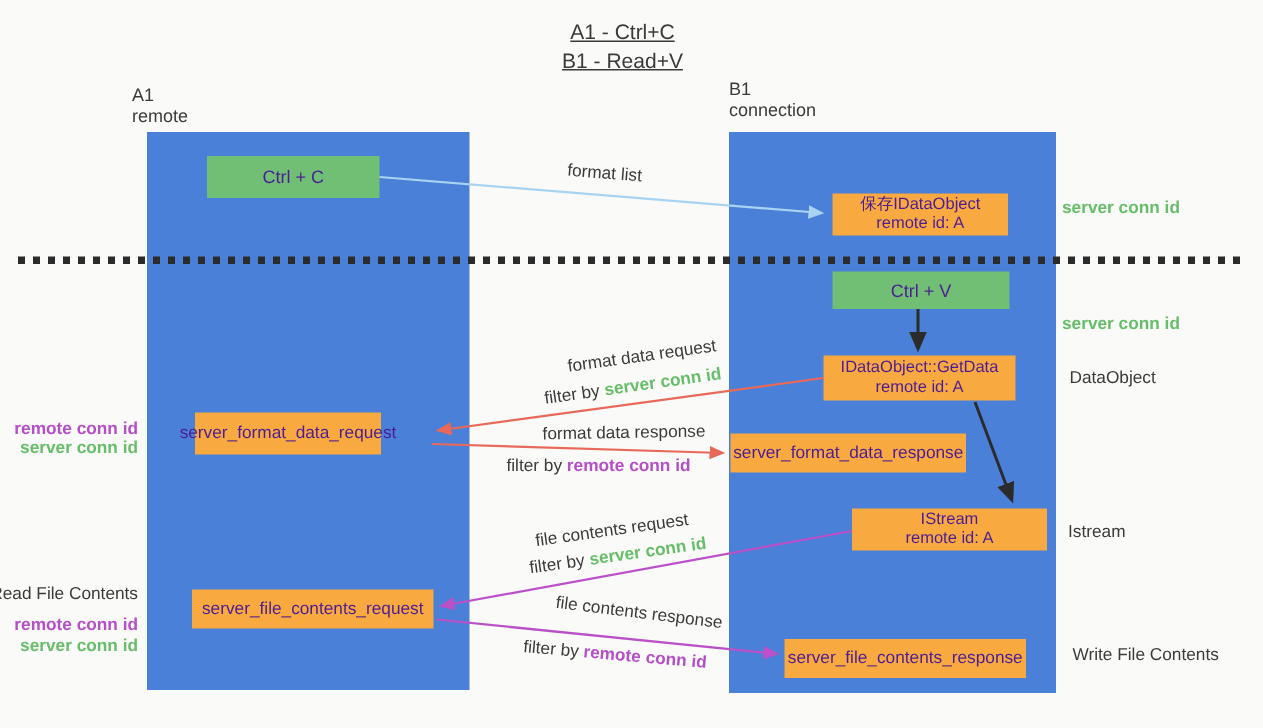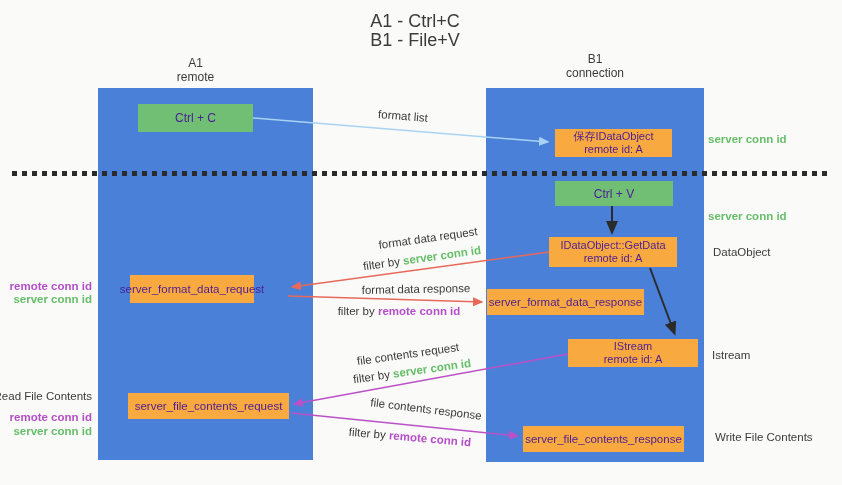--- a/index.html
+++ b/index.html
@@ -1,19 +1,19 @@
 <!DOCTYPE html>
 <html><head>
 <meta charset="utf-8">
 <style>
   html,body{margin:0;padding:0;background:#fafaf8;font-family:"Liberation Sans",sans-serif;}
   .canvas{position:relative;width:842px;height:485px;background:#fafaf8;overflow:hidden;}
   .title{position:absolute;left:330px;top:12px;width:170px;text-align:center;
-         font-size:18px;line-height:19px;color:#3b3b3b;}
-  .hdr{position:absolute;text-align:center;font-size:12px;line-height:14px;color:#3b3b3b;}
+         font-size:14px;line-height:19px;color:#3b3b3b;text-decoration:underline;}
+  .hdr{position:absolute;text-align:left;font-size:12px;line-height:14px;color:#3b3b3b;}
   .col{position:absolute;background:#4a80d8;}
   .divider{position:absolute;left:12px;top:171px;width:816px;height:5px;
            background:repeating-linear-gradient(90deg,#2b2b2b 0 5px,transparent 5px 10px);}
   .box{position:absolute;display:flex;flex-direction:column;align-items:center;justify-content:center;
        color:#4c1d95;text-align:center;white-space:nowrap;}
   .green{background:#70bf74;font-size:12px;}
   .orange{background:#f8a93f;font-size:11px;line-height:13px;}
   .one-line{font-size:11.5px;}
   .side{position:absolute;font-size:11.5px;color:#3b3b3b;white-space:nowrap;}
   .side-r{position:absolute;font-size:11.5px;color:#3b3b3b;white-space:nowrap;text-align:right;}
@@ -22,21 +22,21 @@
   .albl{position:absolute;font-size:11.5px;color:#3b3b3b;white-space:nowrap;}
   .overlay{position:absolute;left:0;top:0;pointer-events:none;}
 </style>
 </head>
 <body>
 
 <div class="canvas">
 
   <div class="title">
     <div>A1 - Ctrl+C</div>
-    <div>B1 - File+V</div>
+    <div>B1 - Read+V</div>
   </div>
 
   <div class="hdr" style="left:88px;top:56px;width:215px;">
     <div>A1</div>
     <div>remote</div>
   </div>
   <div class="hdr" style="left:486px;top:52px;width:218px;">
     <div>B1</div>
     <div>connection</div>
   </div>

